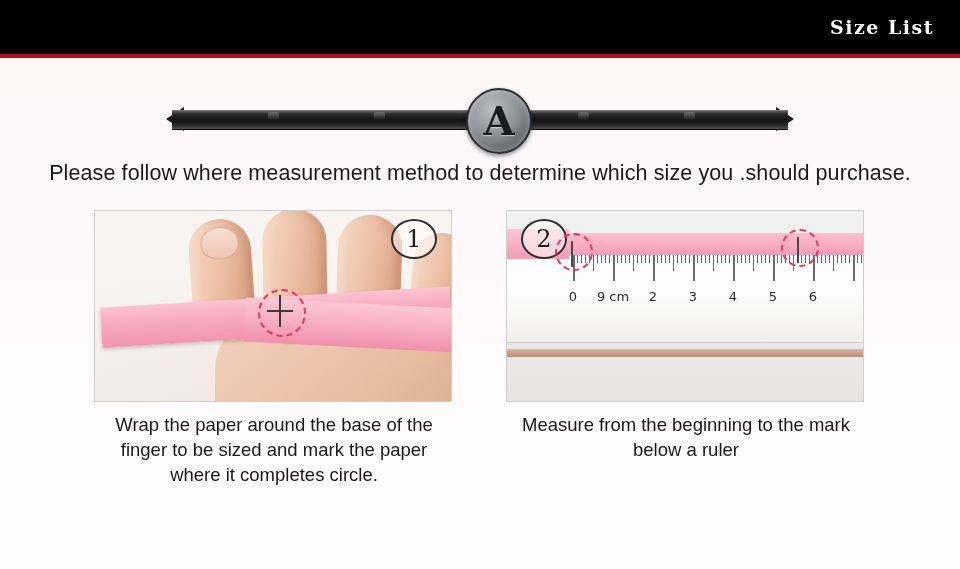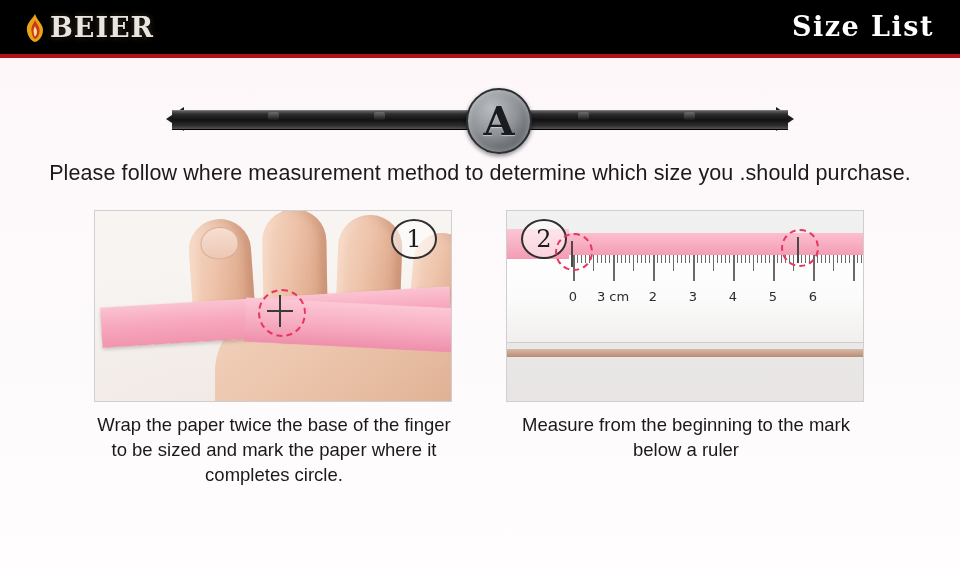--- a/index.html
+++ b/index.html
@@ -60,21 +60,21 @@
     text-shadow: 0 1px 0 #000, 0 0 6px rgba(255,200,120,0.25);
     line-height: 30px;
   }
   .header-title {
     position: absolute;
     right: 26px;
     top: 9px;
     font-family: "DejaVu Serif", serif;
     font-weight: bold;
     font-style: normal;
-    font-size: 27px;
+    font-size: 19px;
     color: #ffffff;
     letter-spacing: 1.5px;
     text-shadow: 1px 1px 2px rgba(0,0,0,0.9);
     line-height: 36px;
   }
 
   
   .ornament {
     position: relative;
     width: 960px;
@@ -371,30 +371,20 @@
     background: linear-gradient(180deg,#d9b9a6,#b98d74);
     z-index: 3;
   }
 </style>
 </head>
 <body>
 
 <div class="page">
 
   <div class="header">
-    <div class="brand">
-      <span class="brand-flame">
-        <svg width="26" height="30" viewBox="0 0 26 30">
-          <path d="M13 1 C9 8, 4 10, 5 18 C6 25, 11 29, 13 29 C15 29, 21 25, 21 17 C21 11, 16 9, 13 1 Z" fill="#e8a317"></path>
-          <path d="M13 7 C11 12, 9 13, 9.5 18 C10 23, 12 26, 13 26 C14.5 26, 17.5 23, 17.5 17.5 C17.5 13, 15 12, 13 7 Z" fill="#c9381a"></path>
-          <path d="M13 13 C12 15.5, 11.3 16.5, 11.6 19 C11.9 21.5, 12.6 23.5, 13 23.5 C13.7 23.5, 15 21.5, 15 18.8 C15 16.5, 13.9 15.5, 13 13 Z" fill="#ffe08a"></path>
-        </svg>
-      </span>
-      <span class="brand-text">BEIER</span>
-    </div>
     <div class="header-title">Size List</div>
   </div>
 
   <div class="ornament">
     <div class="orn-arrow-l"></div>
     <div class="orn-arrow-r"></div>
     <div class="orn-bar"></div>
     <div class="orn-stud" style="left:268px;"></div>
     <div class="orn-stud" style="left:374px;"></div>
     <div class="orn-stud" style="left:578px;"></div>
@@ -420,21 +410,21 @@
         <div class="finger" style="left:168px; top:-2px; width:64px; height:135px; transform:rotate(-1deg);"></div>
         <div class="finger" style="left:242px; top:4px; width:64px; height:130px; transform:rotate(2deg);"></div>
         <div class="finger" style="left:316px; top:22px; width:58px; height:112px; transform:rotate(5deg);"></div>
         <div class="paper"></div>
         <div class="paper2"></div>
         <div class="mark-circle"></div>
         <div class="mark-cross-v"></div>
         <div class="mark-cross-h"></div>
         <div class="step-num right">1</div>
       </div>
-      <div class="caption">Wrap the paper twice the base of the finger to be sized and mark the paper where it completes circle.</div>
+      <div class="caption">Wrap the paper around the base of the finger to be sized and mark the paper where it completes circle.</div>
     </div>
 
     <div class="step">
       <div class="photo">
         <div class="ruler-bg"></div>
         <div class="ruler-strip"></div>
         <div class="ruler-ticks" id="ruler-ticks">
             <div class="tick" style="left: 10px; height: 34px; width: 2px;"></div>
             <div class="tick" style="left: 14px; height: 16px; width: 1px;"></div>
             <div class="tick" style="left: 18px; height: 16px; width: 1px;"></div>
@@ -504,21 +494,21 @@
             <div class="tick" style="left: 274px; height: 16px; width: 1px;"></div>
             <div class="tick" style="left: 278px; height: 16px; width: 1px;"></div>
             <div class="tick" style="left: 282px; height: 16px; width: 1px;"></div>
             <div class="tick" style="left: 286px; height: 16px; width: 1px;"></div>
             <div class="tick" style="left: 290px; height: 34px; width: 2px;"></div>
             <div class="tick" style="left: 294px; height: 16px; width: 1px;"></div>
             <div class="tick" style="left: 298px; height: 16px; width: 1px;"></div>
           </div>
         <div class="ruler-nums" id="ruler-nums">
             <span class="ruler-num" style="left: 10px;">0</span>
-            <span class="ruler-num" style="left: 50px;">3 cm</span>
+            <span class="ruler-num" style="left: 50px;">9 cm</span>
             <span class="ruler-num" style="left: 90px;">2</span>
             <span class="ruler-num" style="left: 130px;">3</span>
             <span class="ruler-num" style="left: 170px;">4</span>
             <span class="ruler-num" style="left: 210px;">5</span>
             <span class="ruler-num" style="left: 250px;">6</span>
           </div>
         <div class="pink-band"></div>
         <div class="pink-band-left"></div>
         <div class="dash-circle dash-c1"></div>
         <div class="dash-circle dash-c2"></div>

